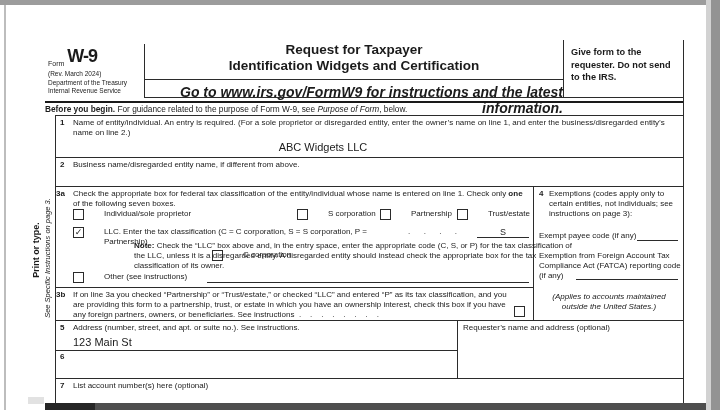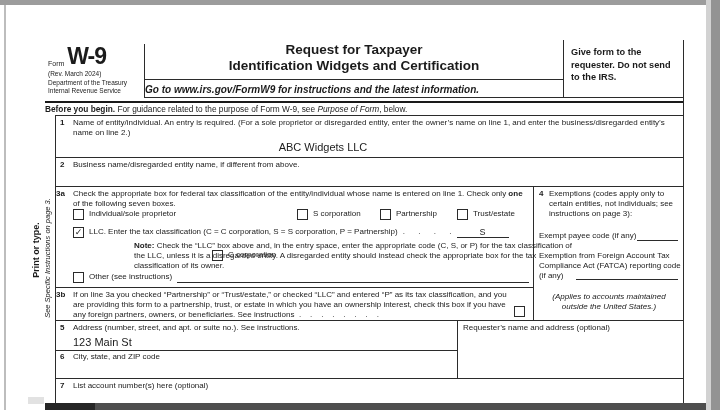--- a/index.html
+++ b/index.html
@@ -8,57 +8,57 @@
   .abs{position:absolute;}
   .hline{position:absolute;background:#2b2b2b;height:1px;}
   .vline{position:absolute;background:#2b2b2b;width:1px;}
   .lbl{font-size:8px;line-height:10px;}
   .num{font-weight:bold;font-size:8px;line-height:10px;}
   .val{font-size:11px;line-height:12px;}
   .b{font-weight:bold;}
   .i{font-style:italic;}
   .cb{display:inline-block;width:9px;height:9px;border:1px solid #2b2b2b;background:#fff;
       font-size:9px;line-height:9px;text-align:center;flex:none;box-sizing:content-box;}
-  .cbrow{position:absolute;display:flex;gap:5px;align-items:flex-start;}
+  .cbrow{position:absolute;display:flex;gap:20px;align-items:flex-start;}
   .dots{white-space:pre;font-size:8px;}
   .ufield{border-bottom:1px solid #2b2b2b;}
   .vtext{position:absolute;width:300px;text-align:center;transform:rotate(-90deg);white-space:nowrap;}
 </style>
 </head>
 <body>
 
 <div class="screen">
 
   <div class="abs" style="left:0;top:0;width:720px;height:5px;background:#9c9c9c;"></div>
   <div class="abs" style="left:4px;top:5px;width:2px;height:405px;background:#bdbdbd;"></div>
   <div class="abs" style="left:706px;top:0;width:5px;height:410px;background:#d2d2d2;"></div>
   <div class="abs" style="left:711px;top:0;width:9px;height:410px;background:#939393;"></div>
   <div class="abs" style="left:28px;top:397px;width:16px;height:7px;background:#e2e2e2;"></div>
   <div class="abs" style="left:45px;top:403px;width:661px;height:7px;background:#4e4e4e;"></div>
   <div class="abs" style="left:45px;top:403px;width:50px;height:7px;background:#262626;"></div>
 
   <div class="abs" style="left:48px;top:44px;width:96px;">
     <div style="display:flex;align-items:flex-end;gap:3px;">
       <span style="font-size:7px;line-height:9px;">Form</span>
-      <span style="font-size:23px;line-height:24px;font-weight:bold;letter-spacing:-1px;">W-9</span>
+      <span style="font-size:18px;line-height:24px;font-weight:bold;letter-spacing:-1px;">W-9</span>
     </div>
     <div style="font-size:6.5px;line-height:8.5px;margin-top:2px;">(Rev. March 2024)</div>
     <div style="font-size:6.5px;line-height:8.5px;">Department of the Treasury</div>
     <div style="font-size:6.5px;line-height:8.5px;">Internal Revenue Service</div>
   </div>
 
   <div class="vline" style="left:144px;top:44px;height:54px;"></div>
   <div class="vline" style="left:563px;top:40px;height:58px;"></div>
 
   <div class="abs" style="left:145px;top:42px;width:418px;text-align:center;">
     <div class="b" style="font-size:13.5px;line-height:16px;">Request for Taxpayer</div>
     <div class="b" style="font-size:13.5px;line-height:16px;">Identification Widgets and Certification</div>
   </div>
   <div class="hline" style="left:145px;top:79px;width:418px;"></div>
-  <div class="abs b i" style="left:145px;top:84px;width:418px;text-align:left;font-size:10px;">Go to www.irs.gov/FormW9 for instructions and the latest information.</div>
+  <div class="abs b i" style="left:145px;top:84px;width:418px;text-align:right;font-size:14px;">Go to www.irs.gov/FormW9 for instructions and the latest information.</div>
 
   <div class="abs b" style="left:571px;top:46px;width:106px;font-size:9.2px;line-height:12.5px;">Give form to the requester. Do not send to the IRS.</div>
 
   <div class="hline" style="left:144px;top:97px;width:539px;"></div>
   <div class="abs" style="left:45px;top:101px;width:638px;height:2px;background:#1a1a1a;"></div>
 
   <div class="abs" style="left:45px;top:104px;width:638px;font-size:8.3px;line-height:10px;">
     <span class="b">Before you begin.</span><span> For guidance related to the purpose of Form W-9, see </span><span class="i">Purpose of Form</span><span>, below.</span>
   </div>
 
@@ -142,19 +142,18 @@
   <div class="abs ufield" style="left:576px;top:272px;width:102px;height:7px;"></div>
   <div class="abs lbl i" style="left:539px;top:292px;width:140px;text-align:center;">(Applies to accounts maintained outside the United States.)</div>
 
   <div class="abs num" style="left:60px;top:323px;">5</div>
   <div class="abs lbl" style="left:73px;top:323px;width:380px;">Address (number, street, and apt. or suite no.). See instructions.</div>
   <div class="abs val" style="left:73px;top:336px;width:380px;">123 Main St</div>
 
   <div class="abs lbl" style="left:463px;top:323px;width:214px;">Requester’s name and address (optional)</div>
 
   <div class="abs num" style="left:60px;top:352px;">6</div>
-  <div class="abs lbl" style="left:73px;top:352px;width:380px;">City, state, and ZIP code</div>
 
   <div class="abs num" style="left:60px;top:381px;">7</div>
   <div class="abs lbl" style="left:73px;top:381px;width:500px;">List account number(s) here (optional)</div>
   <div class="abs val" style="left:73px;top:392px;width:500px;"></div>
 
 </div>
 
 </body></html>

